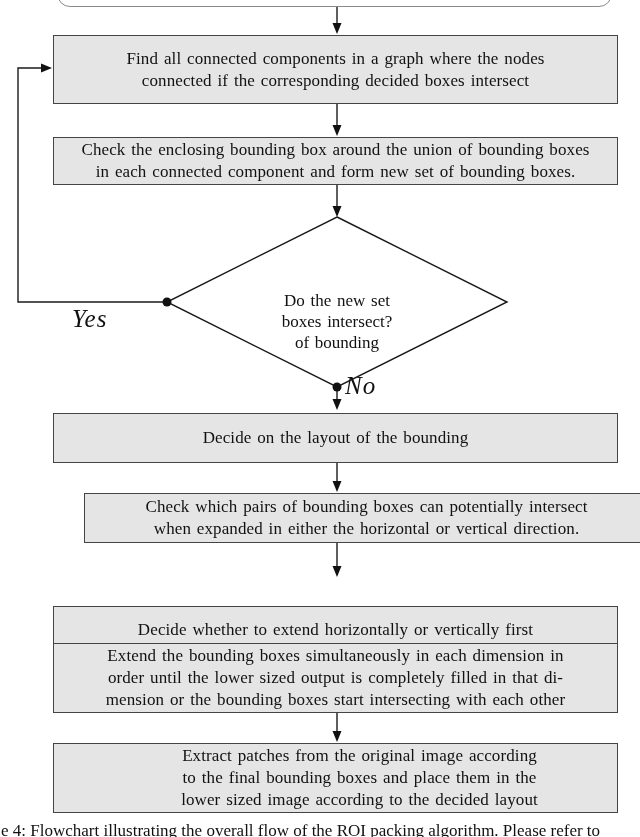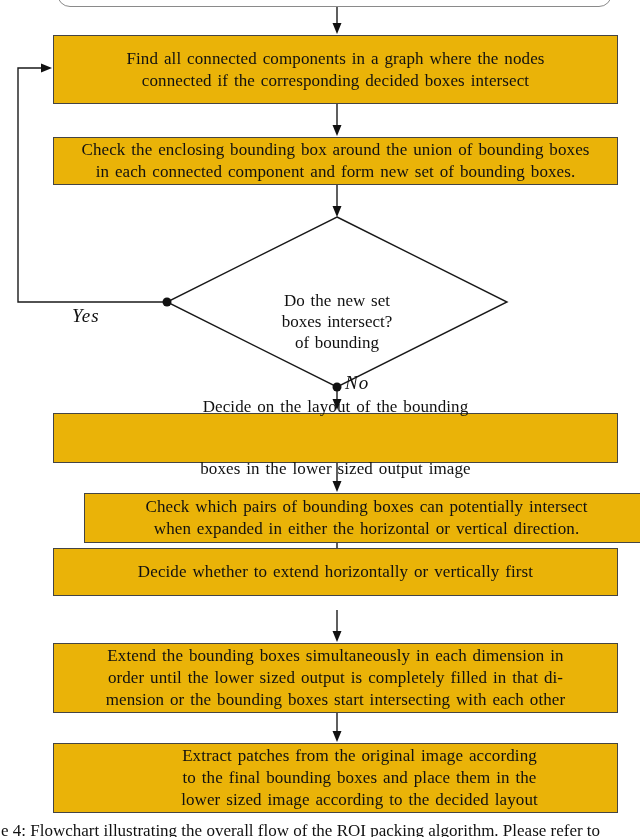--- a/index.html
+++ b/index.html
@@ -5,37 +5,37 @@
   html,body{margin:0;padding:0;}
   body{
     width:640px;height:837px;position:relative;overflow:hidden;
     background:#ffffff;
     font-family:"Liberation Serif","DejaVu Serif",serif;
     color:#111111;
   }
   #flow-lines{position:absolute;left:0;top:0;width:640px;height:837px;z-index:1;}
   .pbox{
     position:absolute;left:53px;width:565px;box-sizing:border-box;
-    border:1.5px solid #444444;background:#eab308;z-index:2;
+    border:1.5px solid #444444;background:#e5e5e5;z-index:2;
     display:flex;flex-direction:column;justify-content:center;
     text-align:center;font-size:17px;line-height:22px;
     word-spacing:1.5px;letter-spacing:0.1px;
   }
   .pbox div{width:100%;}
   #start-node{
     position:absolute;left:57px;top:-27px;width:555px;height:34px;
     box-sizing:border-box;border:1.5px solid #8a8a8a;border-radius:13px;
     background:#ffffff;z-index:2;
   }
   #decision-text{
     position:absolute;left:217px;top:271px;width:240px;z-index:2;
     text-align:center;font-size:17px;line-height:21px;word-spacing:1.5px;margin-top:19px;
   }
   .branch-label{
-    position:absolute;z-index:3;font-size:19px;font-style:italic;
+    position:absolute;z-index:3;font-size:25px;font-style:italic;
     letter-spacing:1px;
   }
   #yes-label{left:72px;top:305px;}
   #no-label{left:345px;top:372px;}
   #caption{
     position:absolute;left:1px;top:821px;width:680px;z-index:2;
     font-size:17px;white-space:nowrap;overflow:hidden;
   }
 </style>
 </head>
@@ -84,29 +84,28 @@
 <div id="decision-text">
   <div>Do the new set</div>
   <div>boxes intersect?</div>
   <div>of bounding</div>
 </div>
 <div id="yes-label" class="branch-label">Yes</div>
 <div id="no-label" class="branch-label">No</div>
 
 <div class="pbox" style="top:413px;height:50px;gap:40px;">
   <div>Decide on the layout of the bounding</div>
-  <div>boxes in the lower sized output image</div>
 </div>
 
 <div class="pbox" style="top:493px;height:50px;margin-left:31px;">
   <div>Check which pairs of bounding boxes can potentially intersect</div>
   <div>when expanded in either the horizontal or vertical direction.</div>
 </div>
 
-<div class="pbox" style="top:548px;height:48px;">
+<div class="pbox" style="top:606px;height:48px;">
   <div>Decide whether to extend horizontally or vertically first</div>
 </div>
 
 <div class="pbox" style="top:643px;height:70px;align-items:flex-end;">
   <div>Extend the bounding boxes simultaneously in each dimension in</div>
   <div>order until the lower sized output is completely filled in that di-</div>
   <div>mension or the bounding boxes start intersecting with each other</div>
 </div>
 
 <div class="pbox" style="top:743px;height:70px;padding-left:48px;">

